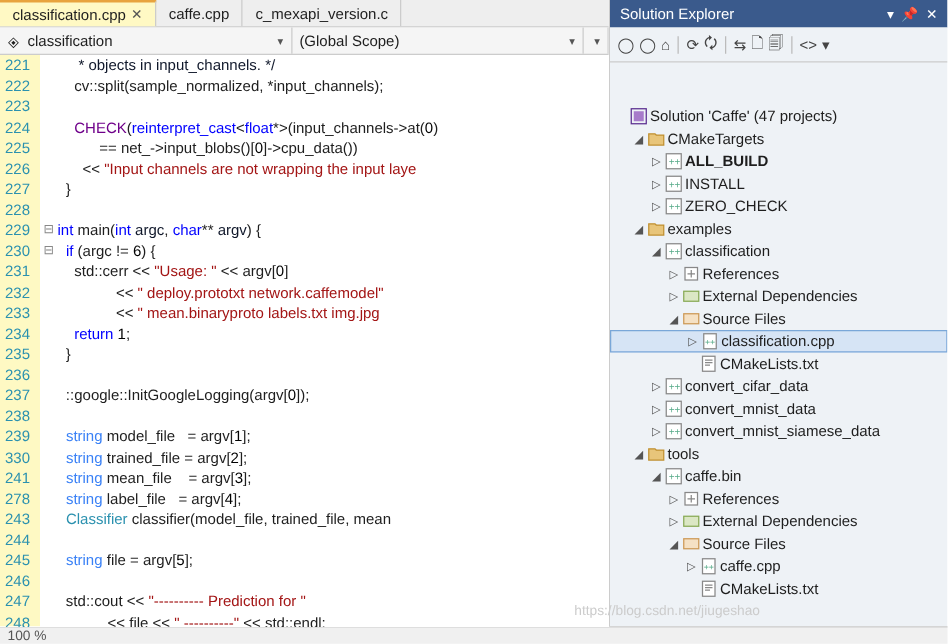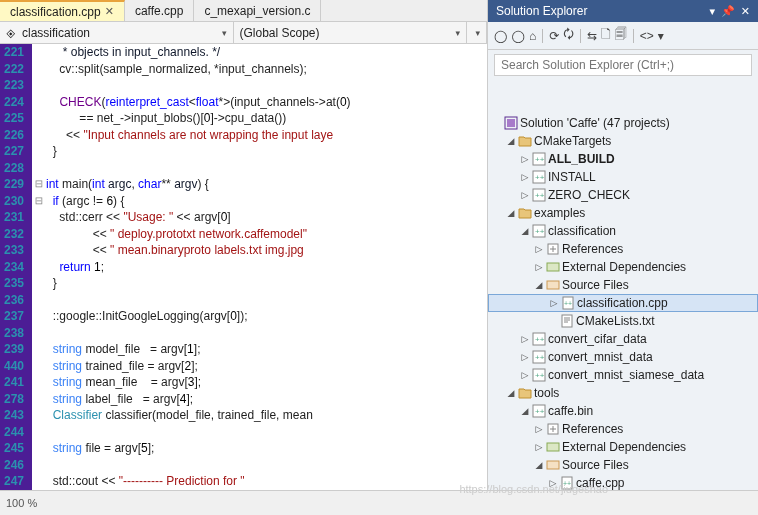--- a/index.html
+++ b/index.html
@@ -8,21 +8,21 @@
 .editor-pane { display:flex; flex-direction:column; flex:1; overflow:hidden; border-right:1px solid #ccc; }
 .tabs { display:flex; background:#eee; height:22px; align-items:stretch; border-bottom:1px solid #ccc; }
 .tab { display:flex; align-items:center; padding:0 10px; border-right:1px solid #ccc; cursor:pointer; gap:4px; }
 .tab.active { background:#fff9c4; border-top:2px solid #e8a33d; }
 .tab .close { color:#555; font-size:11px; }
 .nav-row { display:flex; height:22px; background:#f5f5f5; border-bottom:1px solid #ccc; }
 .nav-drop { flex:1; display:flex; align-items:center; padding:0 6px; border-right:1px solid #ccc; }
 .nav-drop .icon { width:12px; height:12px; margin-right:4px; }
 .nav-drop .chev { margin-left:auto; font-size:9px; color:#555; }
 .code-area { display:flex; flex:1; overflow:auto; background:#fff; font-family:Consolas,monospace; font-size:12px; line-height:16.5px; }
-.gutter { background:#4c1d95; color:#2b91af; text-align:right; padding:0 8px 0 4px; user-select:none;font-weight:bold; }
+.gutter { background:#fef9c3; color:#2b91af; text-align:right; padding:0 8px 0 4px; user-select:none; }
 .gutter div { height:16.5px; }
 .fold { width:14px; color:#888; }
 .fold div { height:16.5px; text-align:center; font-size:10px; }
 .code { white-space:pre; padding-right:10px; }
 .code div { height:16.5px; }
 .c-comment { color:#0f172a; }
 .c-string { color:#a31515; }
 .c-keyword { color:#0000ff; }
 .c-type { color:#3b82f6; }
 .c-num { color:#000; }
@@ -39,21 +39,21 @@
 .search-row input { width:100%; padding:3px 6px; border:1px solid #ccc; font-size:12px; background:#fff; }
 .tree { flex:1; overflow:auto; padding:2px 0;margin-top:32px; }
 .tree-row { display:flex; align-items:center; height:18px; padding-left:4px; cursor:pointer; gap:2px; }
 .tree-row.sel { background:#d6e4f5; border:1px solid #7aa7d8; }
 .tw { display:inline-block; width:10px; text-align:center; font-size:9px; color:#555; }
 .ico { width:14px; height:14px; display:inline-flex; align-items:center; justify-content:center; }
 .ico svg { width:14px; height:14px; }
 .bottom-tabs { height:20px; background:#e8e8e8; border-top:1px solid #ccc; display:flex; align-items:center; }
 .bottom-tabs .btab { padding:0 8px; height:100%; display:flex; align-items:center; border-right:1px solid #ccc; cursor:pointer; font-size:11px; color:#444; }
 .bottom-tabs .btab.active { background:#fff; color:#000; }
-.status { height:25px; background:#f0f0f0; border-top:1px solid #ccc; display:flex; align-items:center; padding:0 6px; font-size:11px; color:#555; }
+.status { height:14px; background:#f0f0f0; border-top:1px solid #ccc; display:flex; align-items:center; padding:0 6px; font-size:11px; color:#555; }
 .watermark { position:absolute; right:150px; bottom:20px; color:#ccc; font-size:11px; pointer-events:none;margin-top:18px; }
 </style>
 </head>
 <body>
 
 <div class="main">
   <div class="editor-pane">
     <div class="tabs" id="tabs">
         <div class="tab active">
           <span>classification.cpp</span>
@@ -94,21 +94,21 @@
           <div>230</div>
           <div>231</div>
           <div>232</div>
           <div>233</div>
           <div>234</div>
           <div>235</div>
           <div>236</div>
           <div>237</div>
           <div>238</div>
           <div>239</div>
-          <div>440</div>
+          <div>330</div>
           <div>241</div>
           <div>278</div>
           <div>243</div>
           <div>244</div>
           <div>245</div>
           <div>246</div>
           <div>247</div>
           <div>248</div>
         </div>
       <div class="fold" id="fold">
@@ -162,23 +162,20 @@
       <span>⟳</span>
       <span>🗘</span>
       <span class="sep"></span>
       <span>⇆</span>
       <span>🗋</span>
       <span>🗐</span>
       <span class="sep"></span>
       <span>&lt;&gt;</span>
       <span>▾</span>
     </div>
-    <div class="search-row">
-      <input placeholder="Search Solution Explorer (Ctrl+;)" style="">
-    </div>
     <div class="tree" id="tree">
       <div class="tree-row">
         <span class="tw"></span>
         <span class="ico">
             <svg viewBox="0 0 14 14">
               <rect x="1" y="1" width="12" height="12" fill="none" stroke="#5b2d90"></rect>
               <rect x="3" y="3" width="8" height="8" fill="#a77bca"></rect>
             </svg>
           </span>
         <span>Solution 'Caffe' (47 projects)</span>

